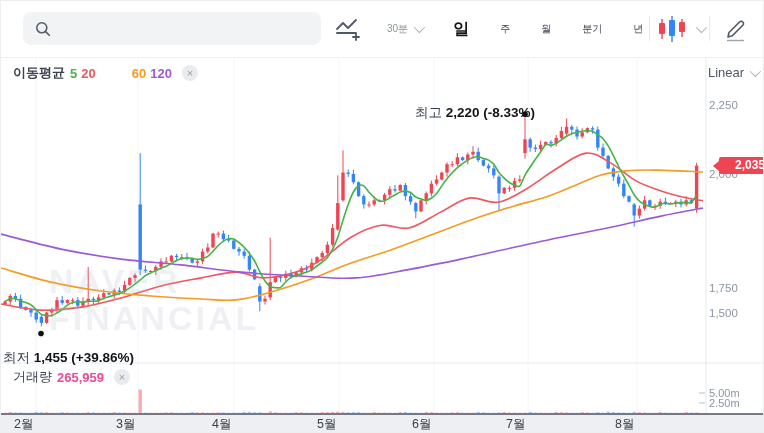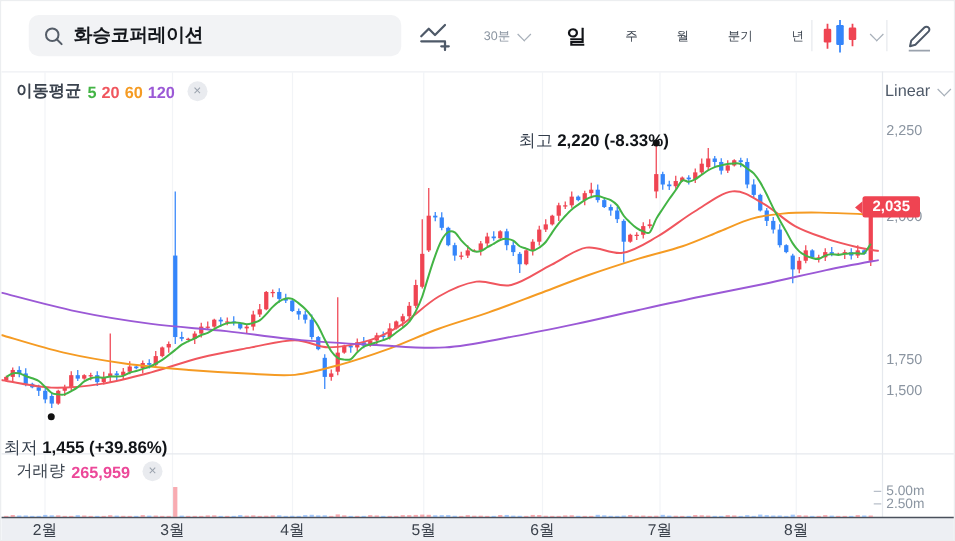--- a/index.html
+++ b/index.html
@@ -25,48 +25,47 @@
   .ctype{position:absolute;left:655px;top:14px;display:flex;align-items:center;cursor:pointer;}
   
   .chart-svg{position:absolute;left:0;top:56px;}
   .ma-legend{position:absolute;left:12px;top:63px;font-size:13px;color:#3b434e;display:flex;align-items:center;gap:5px;font-weight:600;}
   .ma-num{font-weight:700;}
   .x-close{width:16px;height:16px;border-radius:50%;background:#e9ebef;color:#9aa2ad;font-size:11px;line-height:16px;
     text-align:center;margin-left:5px;cursor:pointer;border:none;padding:0;font-family:inherit;}
   .linear{position:absolute;left:707px;top:64px;font-size:13px;color:#4e5968;display:flex;align-items:center;cursor:pointer;}
   .ptick{position:absolute;left:708px;width:52px;font-size:11.5px;color:#8b95a1;}
   .vtick{position:absolute;left:708px;width:52px;font-size:11px;color:#8b95a1;}
-  .month{position:absolute;top:415px;width:44px;text-align:center;font-size:12.5px;color:#3a414b;}
+  .month{position:absolute;top:415px;width:44px;font-size:12.5px;color:#3a414b;}
   .anno{position:absolute;font-size:13.5px;color:#333d4b;white-space:nowrap;}
   .anno b{color:#111418;font-weight:800;}
   .anno-high{top:103px;left:414px;width:220px;text-align:left;}
   .anno-low{top:348px;left:2px;}
   .vol-legend{position:absolute;left:12px;top:367px;font-size:13px;color:#3b434e;display:flex;align-items:center;gap:5px;}
   .vol-legend b{font-weight:700;color:#ec4899;}
-  .price-badge{position:absolute;left:689px;top:156px;width:46px;height:17px;background:var(--up);color:#fff;
-    font-size:12px;font-weight:800;text-align:center;line-height:17px;border-radius:2px;}
+  .price-badge{position:absolute;left:718px;top:156px;width:46px;height:17px;background:var(--up);color:#fff;
+    font-size:12px;font-weight:800;text-align:right;line-height:17px;border-radius:2px;}
   .price-badge::before{content:'';position:absolute;left:-6px;top:50%;transform:translateY(-50%);
     border-top:5px solid transparent;border-bottom:5px solid transparent;border-right:6px solid var(--up);}
   .watermark{position:absolute;left:48px;top:262px;font-weight:800;font-size:34px;line-height:37px;
     color:rgba(176,186,202,.22);letter-spacing:3px;pointer-events:none;}
 </style>
 </head>
 <body>
 
 <div class="page" style="--up: #ef4452;">
 
   <header class="toolbar">
     <div class="search">
       <span style="display:flex;">
         <svg width="16" height="16" viewBox="0 0 16 16">
             <circle cx="6.8" cy="6.8" r="5" fill="none" stroke="#555d68" stroke-width="1.6"></circle>
             <line x1="10.6" y1="10.6" x2="14.3" y2="14.3" stroke="#555d68" stroke-width="1.6" stroke-linecap="round"></line>
           </svg>
       </span>
-      <span class="q">화승코퍼레이션</span>
     </div>
 
     <div class="tool-icon" style="left:333px;">
       <svg width="26" height="24" viewBox="0 0 26 24">
         <polyline points="2,12 8,6 13,11 21,3" fill="none" stroke="#4e5968" stroke-width="1.8" stroke-linecap="round" stroke-linejoin="round"></polyline>
         <line x1="2" y1="16" x2="21" y2="16" stroke="#4e5968" stroke-width="1.8" stroke-linecap="round"></line>
         <line x1="21" y1="17" x2="21" y2="23" stroke="#4e5968" stroke-width="1.8" stroke-linecap="round"></line>
         <line x1="18" y1="20" x2="24" y2="20" stroke="#4e5968" stroke-width="1.8" stroke-linecap="round"></line>
       </svg>
     </div>
@@ -523,27 +522,31 @@
       <path d="M0,303.0C6.7,304.0 26.7,308.6 40,309.1C53.3,309.6 66.7,308.1 80,306.1C93.3,304.0 106.7,300.4 120,296.9C133.3,293.4 146.7,288.3 160,285.0C173.3,281.7 187.5,279.3 200,276.9C212.5,274.6 224.7,271.1 235,271.1C245.3,271.1 252.0,276.9 262,276.9C272.0,276.9 285.3,274.1 295,271.1C304.7,268.1 310.8,264.7 320,258.9C329.2,253.1 340.0,242.0 350,236.2C360.0,230.4 370.3,225.8 380,224.3C389.7,222.7 398.0,229.2 408,227.0C418.0,224.8 430.0,215.9 440,210.9C450.0,205.9 458.5,198.7 468,197.1C477.5,195.5 487.5,202.7 497,201.2C506.5,199.8 515.3,193.7 525,188.2C534.7,182.7 545.0,174.0 555,168.0C565.0,161.9 575.8,153.1 585,152.1C594.2,151.2 601.7,157.5 610,162.1C618.3,166.8 626.7,175.3 635,179.9C643.3,184.5 651.7,187.0 660,189.9C668.3,192.7 678.0,195.1 685,196.8C692.0,198.5 699.2,199.3 702,199.8" fill="none" stroke="#f0565e" stroke-width="1.6"></path>
       <path d="M0,267.0C8.3,269.3 33.3,277.3 50,281.1C66.7,284.9 83.3,287.7 100,290.0C116.7,292.3 133.3,293.6 150,295.0C166.7,296.3 185.8,297.4 200,298.0C214.2,298.7 223.3,300.0 235,298.9C246.7,297.7 257.5,294.6 270,291.1C282.5,287.6 296.7,282.9 310,278.1C323.3,273.2 336.7,266.8 350,262.0C363.3,257.1 376.7,253.6 390,248.9C403.3,244.3 416.7,239.0 430,234.0C443.3,229.0 456.7,223.7 470,219.0C483.3,214.3 497.5,209.8 510,205.9C522.5,202.1 534.2,199.6 545,196.0C555.8,192.3 565.8,187.7 575,184.0C584.2,180.4 591.7,176.4 600,174.1C608.3,171.7 615.8,170.7 625,169.9C634.2,169.1 642.2,168.9 655,169.1C667.8,169.2 694.2,170.7 702,171.0" fill="none" stroke="#f59b23" stroke-width="1.6"></path>
       <path d="M0,233.1C10.0,235.6 40.0,243.9 60,248.1C80.0,252.3 100.0,255.5 120,258.1C140.0,260.7 160.0,261.7 180,263.9C200.0,266.1 220.0,269.3 240,271.1C260.0,273.0 280.8,274.0 300,275.0C319.2,276.0 336.7,278.1 355,276.9C373.3,275.8 392.5,271.2 410,268.1C427.5,264.9 443.3,261.6 460,258.1C476.7,254.6 493.3,250.6 510,247.0C526.7,243.3 543.3,239.6 560,236.2C576.7,232.7 593.3,229.7 610,226.2C626.7,222.7 644.7,218.3 660,215.1C675.3,211.9 695.0,208.4 702,207.1" fill="none" stroke="#9b59d6" stroke-width="1.6"></path>
       <path d="M4,300.5C4.9,300.1 7.5,298.2 9.2,297.7C10.9,297.3 12.7,297.4 14.4,297.7C16.1,298.1 17.9,299.2 19.6,299.8C21.3,300.5 23.1,301.0 24.8,301.6C26.5,302.3 28.3,302.7 30,303.8C31.7,305.0 33.5,307.0 35.2,308.6C36.9,310.2 38.7,312.4 40.4,313.4C42.1,314.4 43.9,314.3 45.6,314.5C47.3,314.7 49.1,314.9 50.8,314.5C52.5,314.1 54.3,313.0 56,312.0C57.7,311.0 59.5,310.0 61.2,308.7C62.9,307.4 64.7,305.3 66.4,304.1C68.1,303.0 69.9,302.2 71.6,301.6C73.3,301.1 75.1,300.9 76.8,300.8C78.5,300.7 80.3,301.2 82,301.1C83.7,301.0 85.5,300.4 87.2,300.2C88.9,300.1 90.7,300.3 92.4,300.2C94.1,300.2 95.9,300.2 97.6,299.7C99.3,299.2 101.1,297.8 102.8,297.2C104.5,296.5 106.3,296.3 108,295.8C109.7,295.3 111.5,294.7 113.2,294.1C114.9,293.6 116.7,293.2 118.4,292.5C120.1,291.8 121.9,290.9 123.6,290.0C125.3,289.1 127.1,288.1 128.8,286.9C130.5,285.8 132.3,284.4 134,283.0C135.7,281.7 137.5,280.3 139.2,278.9C140.9,277.5 142.7,275.9 144.4,274.7C146.1,273.6 147.9,272.8 149.6,272.0C151.3,271.1 153.1,270.6 154.8,269.7C156.5,268.9 158.3,267.7 160,267.0C161.7,266.2 163.5,266.1 165.2,265.3C166.9,264.5 168.7,263.2 170.4,262.2C172.1,261.3 173.9,260.3 175.6,259.5C177.3,258.7 179.1,257.9 180.8,257.5C182.5,257.1 184.3,257.0 186,257.0C187.7,256.9 189.5,257.0 191.2,257.3C192.9,257.5 194.7,258.4 196.4,258.4C198.1,258.4 199.9,257.8 201.6,257.3C203.3,256.7 205.1,256.5 206.8,255.3C208.5,254.2 210.3,252.1 212,250.3C213.7,248.5 215.5,246.2 217.2,244.5C218.9,242.8 220.7,241.2 222.4,240.1C224.1,239.0 225.9,238.2 227.6,237.8C229.3,237.5 231.1,237.5 232.8,238.1C234.5,238.8 236.3,240.4 238,241.7C239.7,243.1 241.5,244.4 243.2,246.2C244.9,247.9 246.7,250.0 248.4,252.3C250.1,254.6 251.9,257.0 253.6,260.0C255.3,263.1 257.1,267.2 258.8,270.6C260.5,273.9 262.3,277.5 264,280.0C265.7,282.4 267.5,284.2 269.2,285.3C270.9,286.4 272.7,286.5 274.4,286.7C276.1,286.8 277.9,287.3 279.6,286.4C281.3,285.4 283.1,282.5 284.8,280.8C286.5,279.2 288.3,277.5 290,276.4C291.7,275.3 293.5,275.1 295.2,274.5C296.9,273.8 298.7,273.3 300.4,272.8C302.1,272.2 303.9,271.8 305.6,271.1C307.3,270.5 309.1,269.9 310.8,268.9C312.5,267.9 314.3,266.3 316,265.0C317.7,263.7 319.5,262.6 321.2,261.1C322.9,259.7 324.7,258.6 326.4,256.4C328.1,254.3 329.9,251.5 331.6,248.1C333.3,244.7 335.1,241.0 336.8,236.2C338.5,231.4 340.3,224.7 342,219.3C343.7,213.8 345.5,208.2 347.2,203.5C348.9,198.7 350.7,194.1 352.4,191.0C354.1,187.8 355.9,185.6 357.6,184.6C359.3,183.6 361.1,183.8 362.8,184.9C364.5,186.0 366.3,189.3 368,191.3C369.7,193.2 371.5,195.0 373.2,196.5C374.9,198.0 376.7,199.6 378.4,200.1C380.1,200.7 381.9,200.4 383.6,199.8C385.3,199.3 387.1,197.8 388.8,196.8C390.5,195.8 392.3,195.0 394,194.0C395.7,193.1 397.5,191.6 399.2,191.0C400.9,190.3 402.7,190.0 404.4,190.1C406.1,190.2 407.9,190.6 409.6,191.5C411.3,192.5 413.1,194.9 414.8,196.0C416.5,197.0 418.3,197.3 420,197.9C421.7,198.5 423.5,199.7 425.2,199.6C426.9,199.4 428.7,198.2 430.4,197.1C432.1,195.9 433.9,194.7 435.6,192.6C437.3,190.6 439.1,187.4 440.8,184.9C442.5,182.4 444.3,179.8 446,177.7C447.7,175.5 449.5,173.7 451.2,171.8C452.9,170.0 454.7,168.1 456.4,166.6C458.1,165.0 459.9,163.9 461.6,162.7C463.3,161.4 465.1,160.1 466.8,159.1C468.5,158.1 470.3,157.1 472,156.6C473.7,156.0 475.5,155.6 477.2,155.8C478.9,155.9 480.7,156.9 482.4,157.4C484.1,158.0 485.9,158.1 487.6,159.1C489.3,160.1 491.1,161.2 492.8,163.2C494.5,165.3 496.3,169.2 498,171.6C499.7,173.9 501.5,175.4 503.2,177.1C504.9,178.8 506.7,180.4 508.4,181.5C510.1,182.7 511.9,183.5 513.6,184.0C515.3,184.6 517.1,186.5 518.8,184.9C520.5,183.2 522.3,177.2 524,174.1C525.7,170.9 527.5,168.6 529.2,166.0C530.9,163.4 532.7,160.7 534.4,158.2C536.1,155.8 537.9,153.5 539.6,151.0C541.3,148.6 543.1,144.7 544.8,143.5C546.5,142.4 548.3,144.6 550,144.4C551.7,144.2 553.5,143.4 555.2,142.4C556.9,141.5 558.7,140.0 560.4,138.8C562.1,137.6 563.9,136.2 565.6,135.2C567.3,134.2 569.1,133.4 570.8,132.7C572.5,132.1 574.3,131.8 576,131.3C577.7,130.9 579.5,130.5 581.2,130.2C582.9,130.0 584.7,129.7 586.4,129.7C588.1,129.7 589.9,129.5 591.6,130.2C593.3,130.9 595.1,132.6 596.8,133.8C598.5,135.1 600.3,135.9 602,137.7C603.7,139.6 605.5,142.1 607.2,144.9C608.9,147.8 610.7,151.2 612.4,154.6C614.1,158.1 615.9,162.0 617.6,165.5C619.3,168.9 621.1,172.0 622.8,175.2C624.5,178.3 626.3,181.2 628,184.3C629.7,187.4 631.5,191.1 633.2,193.7C634.9,196.4 636.7,198.5 638.4,200.1C640.1,201.7 641.9,202.6 643.6,203.5C645.3,204.3 647.1,204.9 648.8,205.4C650.5,205.9 652.3,206.6 654,206.2C655.7,205.9 657.5,204.1 659.2,203.5C660.9,202.8 662.7,202.4 664.4,202.3C666.1,202.3 667.9,202.9 669.6,202.9C671.3,202.9 673.1,202.3 674.8,202.1C676.5,201.9 678.3,201.9 680,201.8C681.7,201.7 683.5,201.6 685.2,201.5C686.9,201.5 688.7,202.8 690.4,201.5C692.1,200.3 694.7,195.3 695.6,194.0" fill="none" stroke="#43b445" stroke-width="1.6"></path>
       <circle cx="524" cy="113.32" r="2.8" fill="#111111"></circle>
       <circle cx="40" cy="332.48" r="2.8" fill="#111111"></circle>
       <line x1="698" y1="392" x2="704" y2="392" stroke="#b8bfc9" stroke-width="1"></line>
       <line x1="698" y1="402" x2="704" y2="402" stroke="#b8bfc9" stroke-width="1"></line>
     </svg>
 
+  <div class="watermark">
+    <div>NAVER</div>
+    <div>FINANCIAL</div>
+  </div>
 
   <div class="ma-legend">
     <span>이동평균</span>
     <span id="maNums" style="display:flex;gap:4px;">
         <span class="ma-num" style="color: rgb(67, 180, 69);">5</span>
         <span class="ma-num" style="color: rgb(240, 86, 94);">20</span>
-        <span class="ma-num" style="color: rgb(245, 155, 35);">60</span>
+        <span class="ma-num" style="color: rgb(245, 155, 35); margin-left: 32px;">60</span>
         <span class="ma-num" style="color: rgb(155, 89, 214);">120</span>
       </span>
     <button class="x-close">×</button>
   </div>
 
   <div class="linear">
     <span>Linear</span>
     <span class="chev"></span>
   </div>
 

